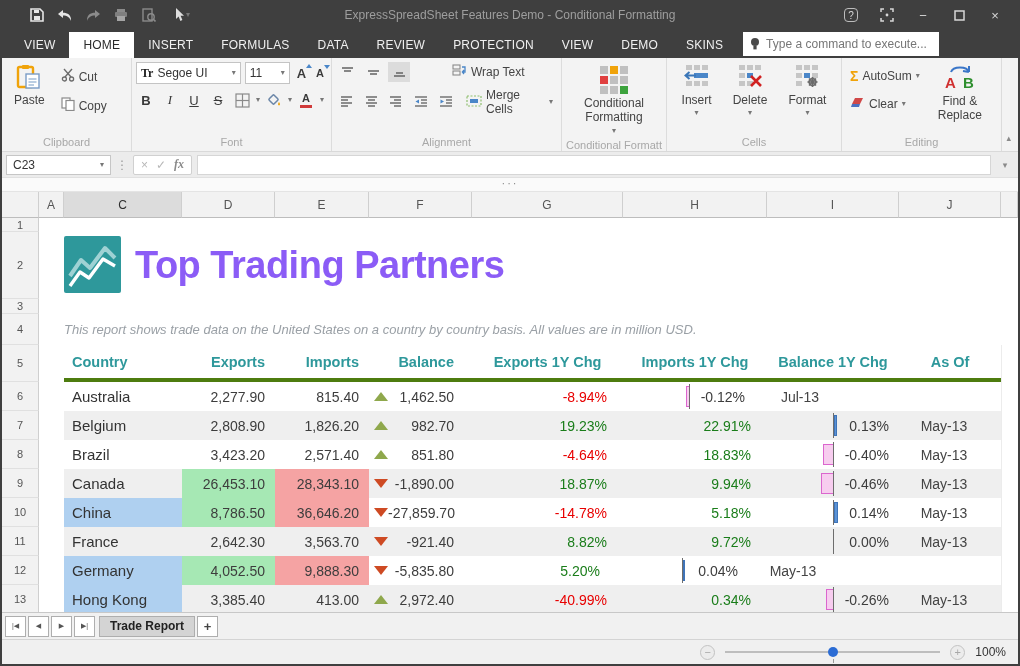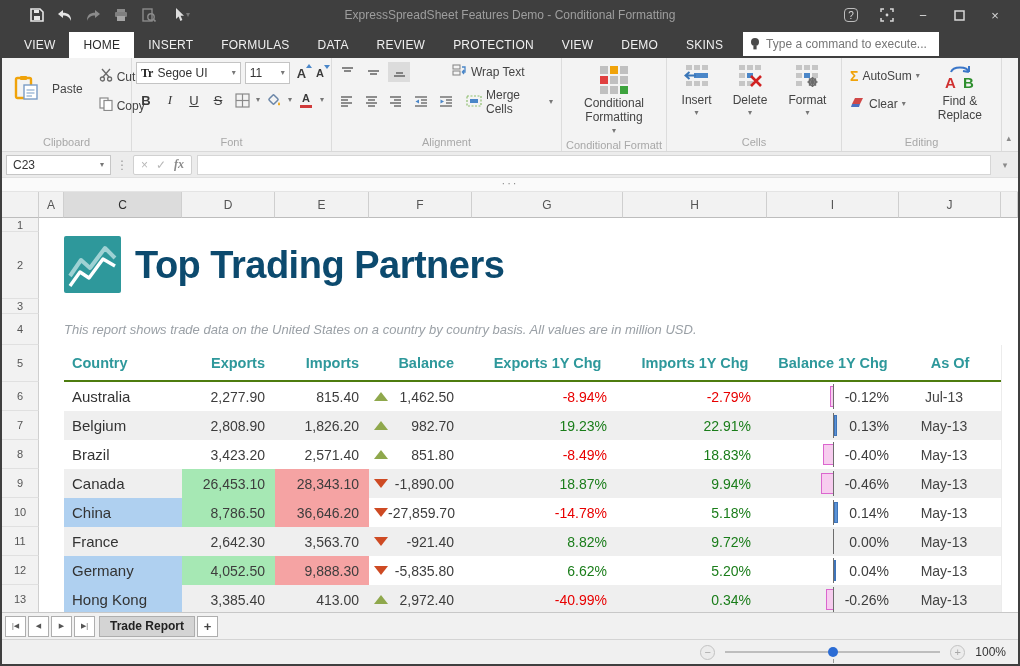--- a/index.html
+++ b/index.html
@@ -28,21 +28,21 @@
   
   .ribbon { height:94px; background:#f3f3f3; border-bottom:1px solid #d9d9d9; display:flex; position:relative; flex:0 0 auto; }
   .grp { border-right:1px solid #dcdcdc; display:flex; flex-direction:column; padding:4px 4px 0 4px; }
   .glabel { margin-top:auto; text-align:center; color:#a8a8a8; font-size:11px; padding:2px 0 3px; white-space:nowrap; overflow:hidden; }
   .grow { display:flex; align-items:center; gap:4px; }
   .smallbtn { display:inline-flex; align-items:center; gap:4px; font-size:12px; color:#444; padding:2px 4px; }
   .bigbtn { display:flex; flex-direction:column; align-items:center; font-size:12px; color:#444; gap:2px; padding:2px 6px; text-align:center; }
   .caret { color:#777; font-size:8px; line-height:1; }
   .g-clip { width:130px; }
   .g-clip .inner { display:flex; gap:6px; }
-  .pastebtn { display:flex; flex-direction:row; align-items:center; gap:12px; padding-left:8px; }
+  .pastebtn { display:flex; flex-direction:column; align-items:center; gap:0; padding-left:8px; }
   .cutcopy { display:flex; flex-direction:column; gap:8px; padding-top:4px; }
   .g-font { width:200px; }
   .combo { background:#fff; border:1px solid #c4c4c4; height:22px; display:flex; align-items:center; font-size:12px; color:#333; padding:0 4px; gap:4px; }
   .combo .caret { margin-left:auto; }
   .fontcombo { width:108px; }
   .sizecombo { width:46px; }
   .tricon { font-family:"Liberation Serif", serif; font-weight:bold; font-size:12px; color:#222; }
   .azbtn { position:relative; font-weight:bold; color:#3a3a3a; padding:0 3px; }
   .azbtn .tri { position:absolute; top:-2px; right:-3px; width:0; height:0; border-left:3px solid transparent; border-right:3px solid transparent; }
   .tri-up-b { border-bottom:4px solid #4a86c8; }
@@ -110,23 +110,23 @@
   .c-bar { width:132px; position:relative; justify-content:flex-end; padding-right:10px; }
   .bar-axis { position:absolute; left:50%; top:2px; bottom:2px; width:1px; background:#6d6d6d; }
   .dbar { position:absolute; top:4px; bottom:4px; }
   .dbar-neg { right:50%; background:#f7cdef; border:1px solid #db66ce; border-right:none; }
   .dbar-pos { left:calc(50% + 1px); background:#5b93d6; border:1px solid #3f74b8; }
   .c-asof { width:102px; justify-content:center; padding-right:12px; color:#444; }
   .fill-green { background:#a6e8b4; }
   .fill-red { background:#f5a3a3; }
   .fill-blue { background:#afd0f0; }
   .title-row { gap:14px; }
-  .sheet-title { font-size:38px; font-weight:bold; color:#0c4a6e; letter-spacing:-.5px; }
+  .sheet-title { font-size:38px; font-weight:bold; color:#8b5cf6; letter-spacing:-.5px; }
   .subtitle { font-style:italic; color:#9aa0a6; font-size:13px; }
-  .hdr-band { border-bottom:2px solid #4d7c0f; }
+  .hdr-band { border-bottom:4px solid #4d7c0f; }
   .th { font-weight:bold; color:#2e989b; font-size:14.5px; display:flex; align-items:center; flex:0 0 auto; }
   .th-country { width:118px; padding-left:8px; }
   .th-end { justify-content:flex-end; padding-right:10px; }
   .th-f { width:103px; justify-content:flex-end; padding-right:18px; }
   .th-c { justify-content:center; }
   .th-j { width:102px; justify-content:center; }
 
   
   .tabbar { height:27px; background:#f1f1f1; border-top:1px solid #c8c8c8; display:flex; align-items:center; padding-left:3px; gap:2px; flex:0 0 auto; }
   .navbtn { width:21px; height:21px; background:#fff; border:1px solid #aeaeae; display:inline-flex; align-items:center; justify-content:center; font-size:7px; color:#555; }
@@ -587,21 +587,20 @@
           <div class="cellA"></div>
           <div class="band">
             <div class="cell c-country">Australia</div>
             <div class="cell c-num w-d">2,277.90</div>
             <div class="cell c-num w-e">815.40</div>
             <div class="cell c-balance">
               <div class="tri tri-up"></div>
               <div class="balval">1,462.50</div>
             </div>
             <div class="cell c-pct w-g neg">-8.94%</div>
-            <div class="cell c-pct w-h neg">-2.79%</div>
             <div class="cell c-bar">
               <div class="bar-axis"></div>
               <div class="dbar dbar-neg" style="width: 3px;"></div>
               <div class="barval">-0.12%</div>
             </div>
             <div class="cell c-asof">Jul-13</div>
           </div>
           <div class="rfiller"></div>
         </div>
         <div class="srow zebra" style="height: 29px;">
@@ -630,21 +629,21 @@
           <div class="rowhead">8</div>
           <div class="cellA"></div>
           <div class="band">
             <div class="cell c-country">Brazil</div>
             <div class="cell c-num w-d">3,423.20</div>
             <div class="cell c-num w-e">2,571.40</div>
             <div class="cell c-balance">
               <div class="tri tri-up"></div>
               <div class="balval">851.80</div>
             </div>
-            <div class="cell c-pct w-g neg">-8.49%</div>
+            <div class="cell c-pct w-g neg">-4.64%</div>
             <div class="cell c-pct w-h pos">18.83%</div>
             <div class="cell c-bar">
               <div class="bar-axis"></div>
               <div class="dbar dbar-neg" style="width: 10px;"></div>
               <div class="barval">-0.40%</div>
             </div>
             <div class="cell c-asof">May-13</div>
           </div>
           <div class="rfiller"></div>
         </div>
@@ -717,21 +716,20 @@
           <div class="rowhead">12</div>
           <div class="cellA"></div>
           <div class="band">
             <div class="cell c-country fill-blue">Germany</div>
             <div class="cell c-num w-d fill-green">4,052.50</div>
             <div class="cell c-num w-e fill-red">9,888.30</div>
             <div class="cell c-balance">
               <div class="tri tri-down"></div>
               <div class="balval">-5,835.80</div>
             </div>
-            <div class="cell c-pct w-g pos">6.62%</div>
             <div class="cell c-pct w-h pos">5.20%</div>
             <div class="cell c-bar">
               <div class="bar-axis"></div>
               <div class="dbar dbar-pos" style="width: 2px;"></div>
               <div class="barval">0.04%</div>
             </div>
             <div class="cell c-asof">May-13</div>
           </div>
           <div class="rfiller"></div>
         </div>

